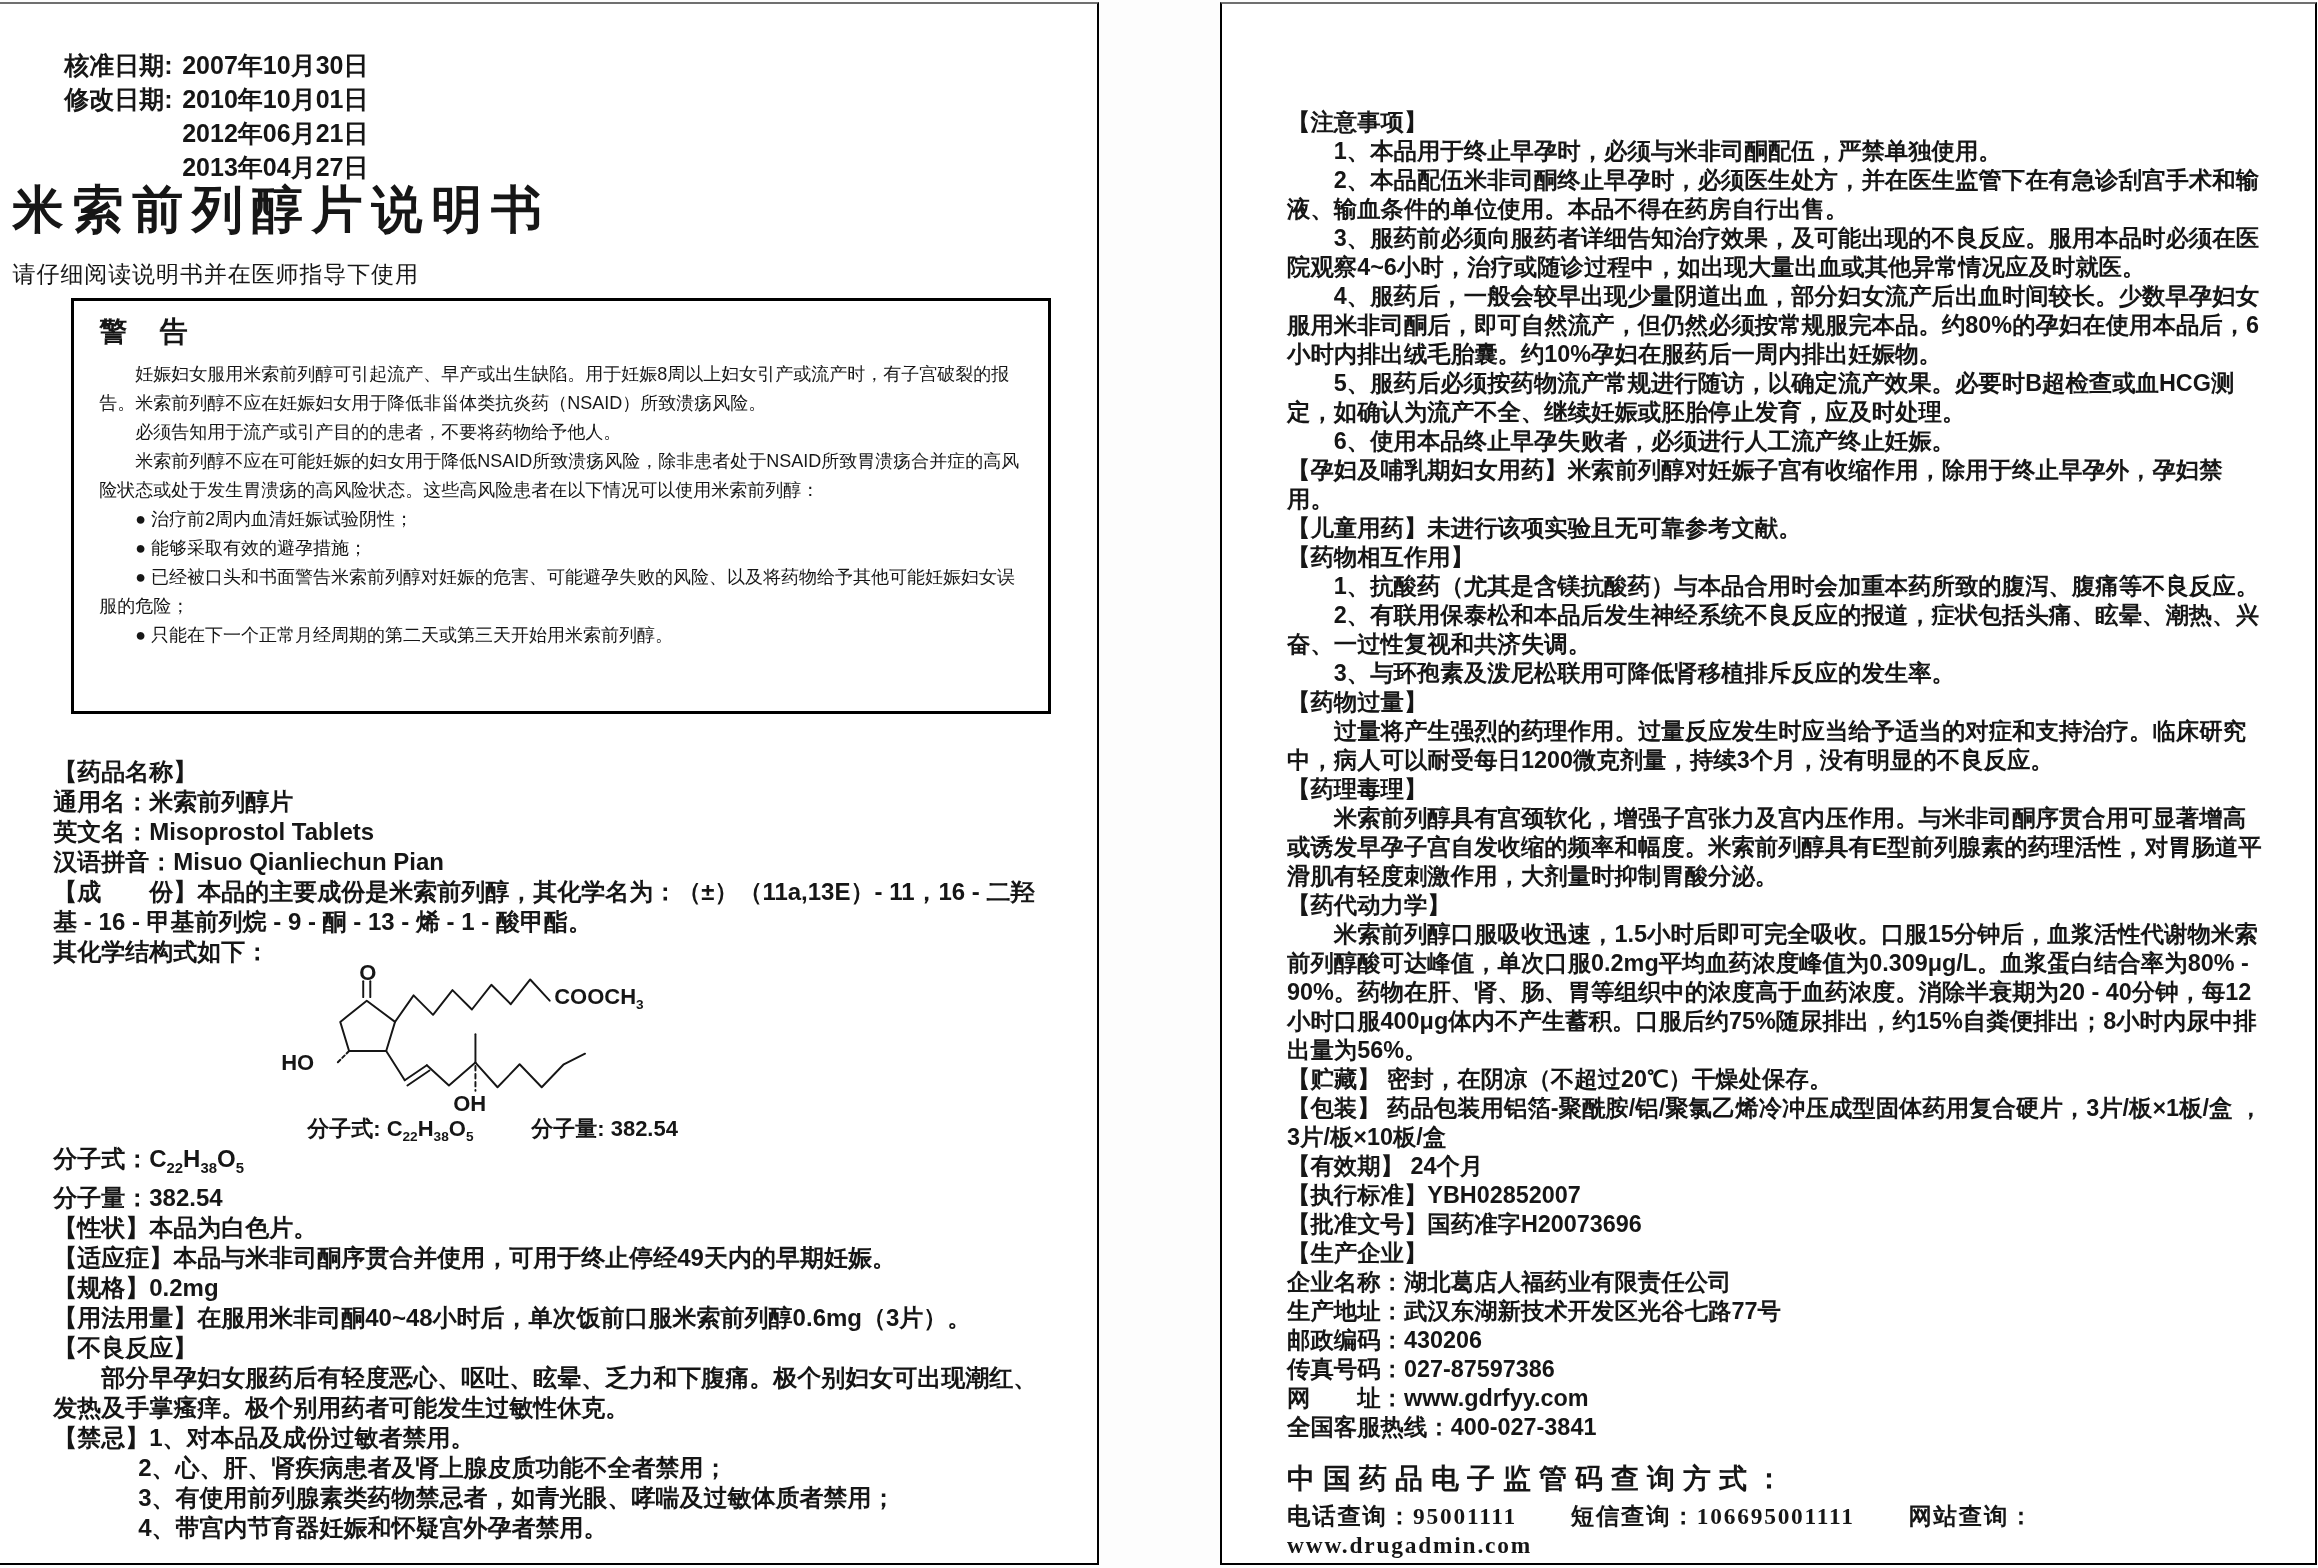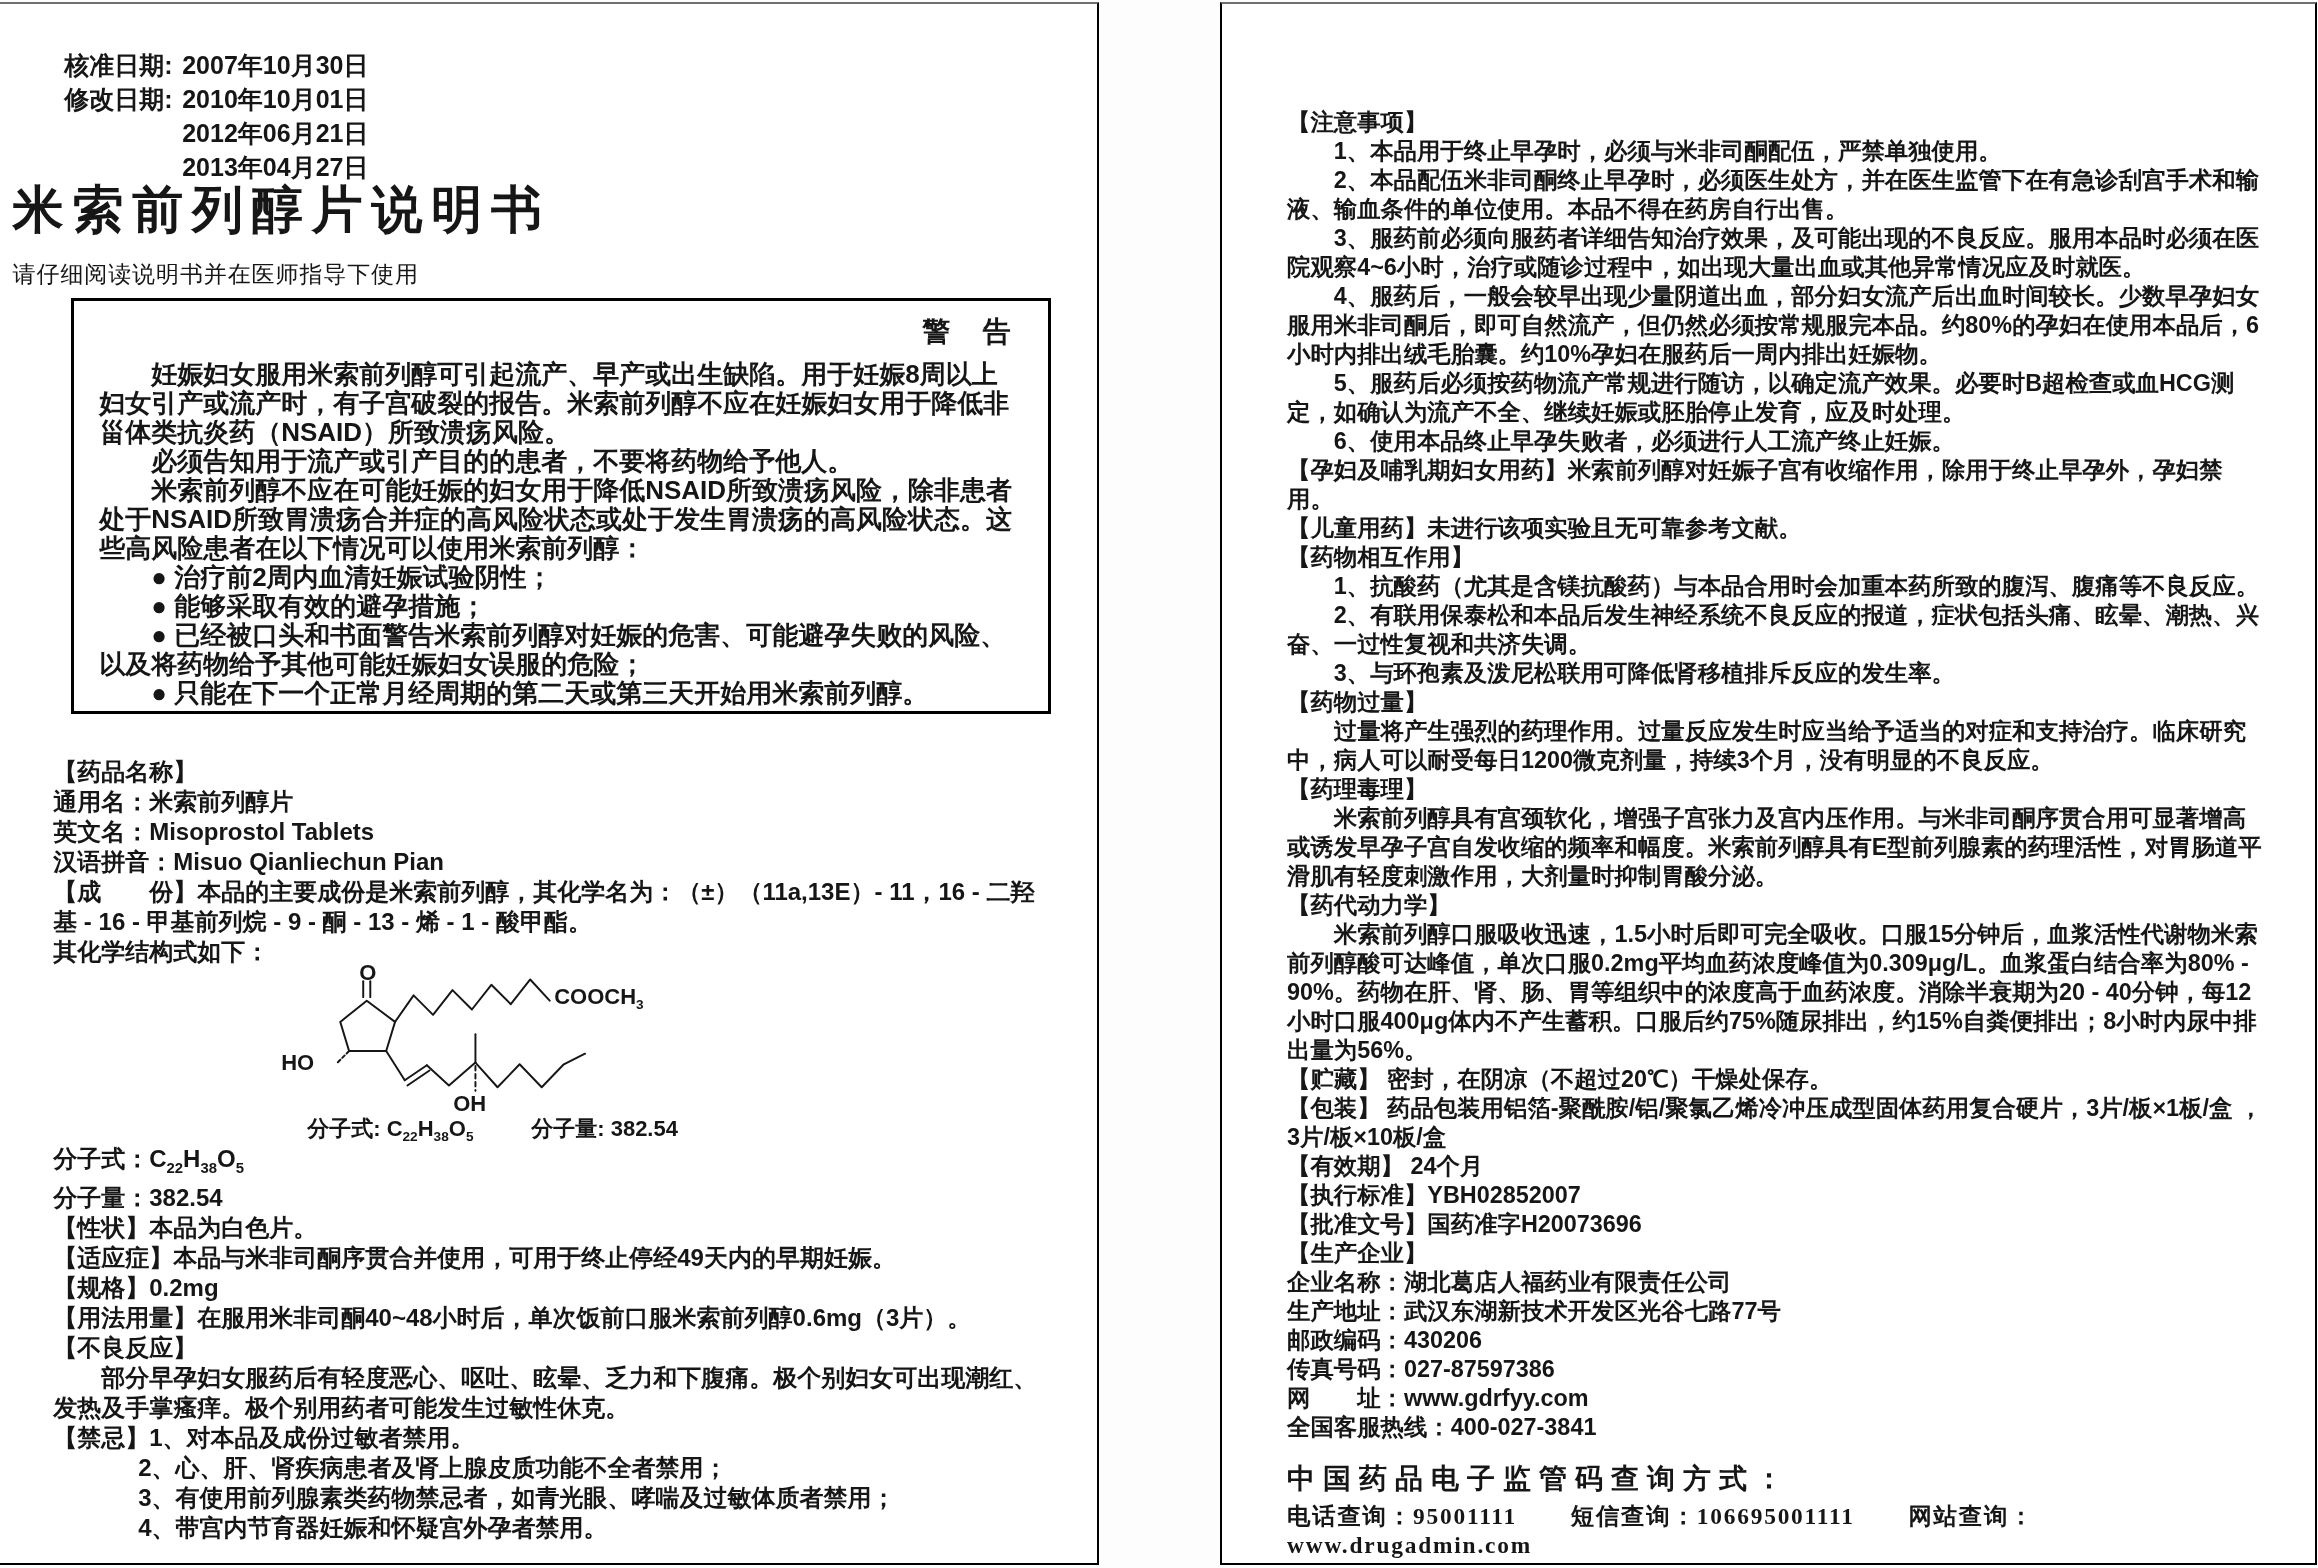--- a/index.html
+++ b/index.html
@@ -20,22 +20,22 @@
   
   .dates{position:absolute;left:64px;top:44px;font-size:25px;font-weight:700;line-height:34px}
   .date-row{display:flex}
   .date-label{display:inline-block;width:118px}
   .doc-title{position:absolute;left:12.4px;right:0;top:172px;
     font-size:51px;font-weight:700;letter-spacing:8.8px}
   .doc-subtitle{position:absolute;left:12.4px;right:12px;top:255px;
     font-size:23px;font-weight:400;letter-spacing:0.9px}
   .warnbox{position:absolute;left:71px;top:294px;width:980px;height:416px;
     border:3.5px solid #000;box-sizing:border-box;padding:5.3px 25px 0 25px;overflow:hidden}
-  .warn-title{text-align:right;font-size:28px;font-weight:700;letter-spacing:12.4px;margin:7px 0 8.8px}
-  .warnbox .ln{font-size:26px;line-height:29px;font-weight:700}
+  .warn-title{text-align:left;font-size:28px;font-weight:700;letter-spacing:12.4px;margin:7px 0 8.8px}
+  .warnbox .ln{font-size:18px;line-height:29px;font-weight:400}
   .left-body{position:absolute;left:53px;top:753px;width:999px;
     font-size:24px;line-height:30px;font-weight:600}
 
   
   .figure{position:relative;height:177px}
   .figure svg{position:absolute;left:274px;top:0}
   .chem-label{position:absolute;font-size:22px;font-weight:600;line-height:22px}
   .lbl-o{left:306px;top:-5.3px}
   .lbl-ho{left:228px;top:85px}
   .lbl-cooch3{left:501px;top:19.5px}

